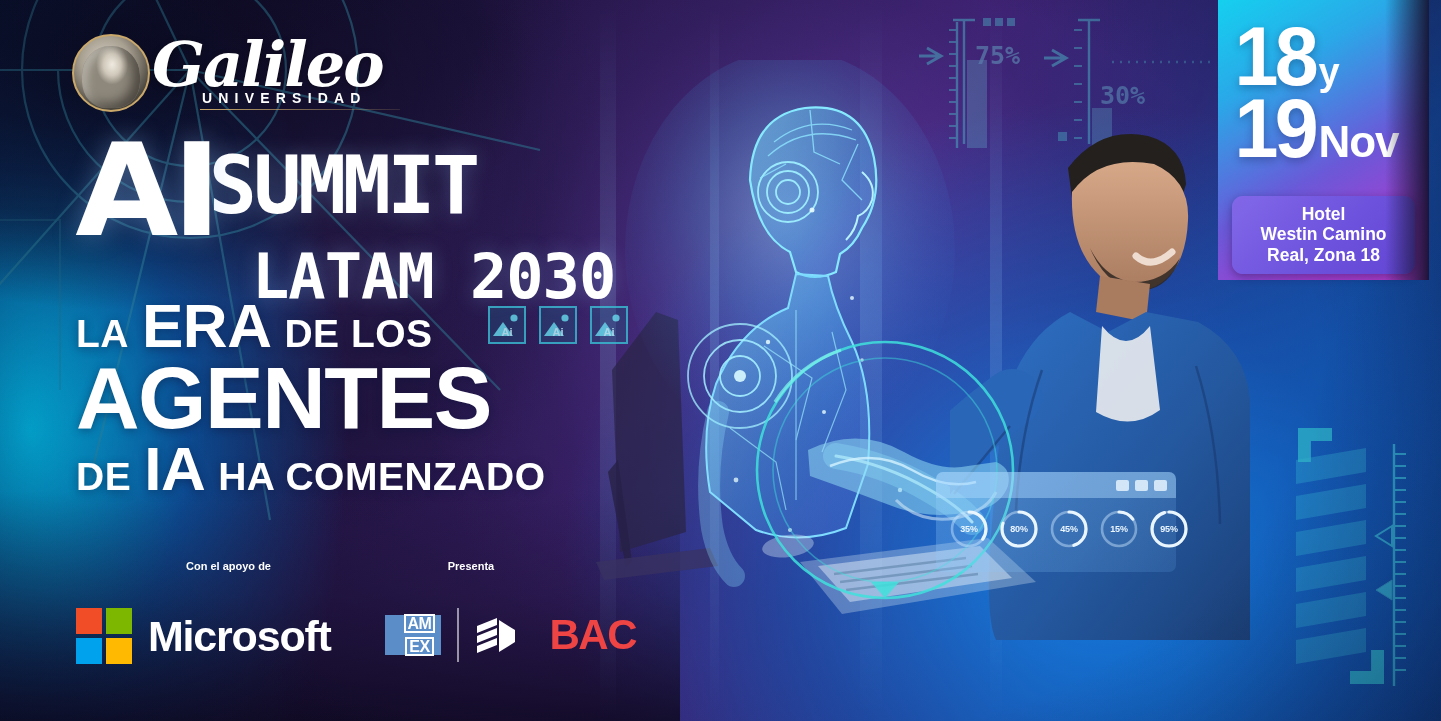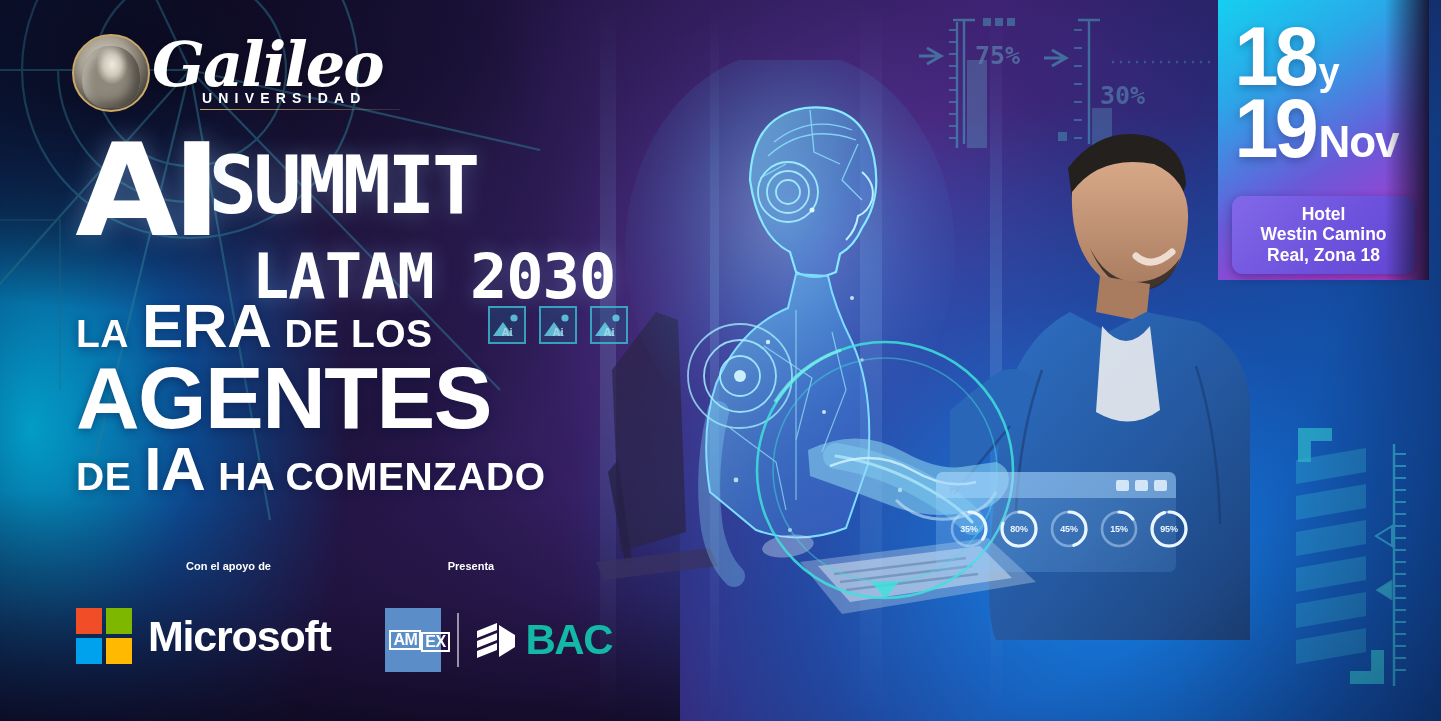--- a/index.html
+++ b/index.html
@@ -196,34 +196,34 @@
   .lbl-presenta { width:180px; text-align:center; }
 
   .spon-logos { display:flex; align-items:flex-start; margin-top:36px; }
   .ms-logo { display:flex; align-items:center; gap:16px; width:305px; padding-left:-0px; }
   .ms-grid { display:grid; grid-template-columns:26px 26px; grid-template-rows:26px 26px; gap:4px; }
   .ms-grid i { display:block; }
   .ms-name { font-size:43px; font-weight:bold; color:#fff; letter-spacing:-1.2px; }
 
   .pres-logos { display:flex; align-items:center; gap:16px; margin-left:4px; }
   .amex {
-    width:56px; height:64px; background:#5b8ec9;
-    display:flex; flex-direction:row; align-items:center; justify-content:center;
+    width:56px; height:40px; background:#5b8ec9;
+    display:flex; flex-direction:column; align-items:center; justify-content:center;
     position:relative;
     padding-left:13px;
   }
   .amex-t {
     color:#fff; font-size:16px; font-weight:bold; line-height:.96;
     border:2px solid #fff; padding:0 2px; letter-spacing:-.5px;
   }
   .amex-t.b { margin-top:4px; }
   .divider { width:1.5px; height:54px; background:rgba(255,255,255,.55); }
   .bac { display:flex; align-items:center; gap:9px; }
   .bac-mark { width:42px; height:38px; position:relative; }
-  .bac-name { font-size:42px; font-weight:bold; color:#14b8a6; letter-spacing:-1.5px; }
+  .bac-name { font-size:42px; font-weight:bold; color:#ef4444; letter-spacing:-1.5px;margin-left:24px; }
 </style>
 </head>
 <body>
 
 <div id="banner">
 
   <div class="bg-base"></div>
   <div class="bg-darkleft"></div>
   <div class="bg-bottomdark"></div>
 

